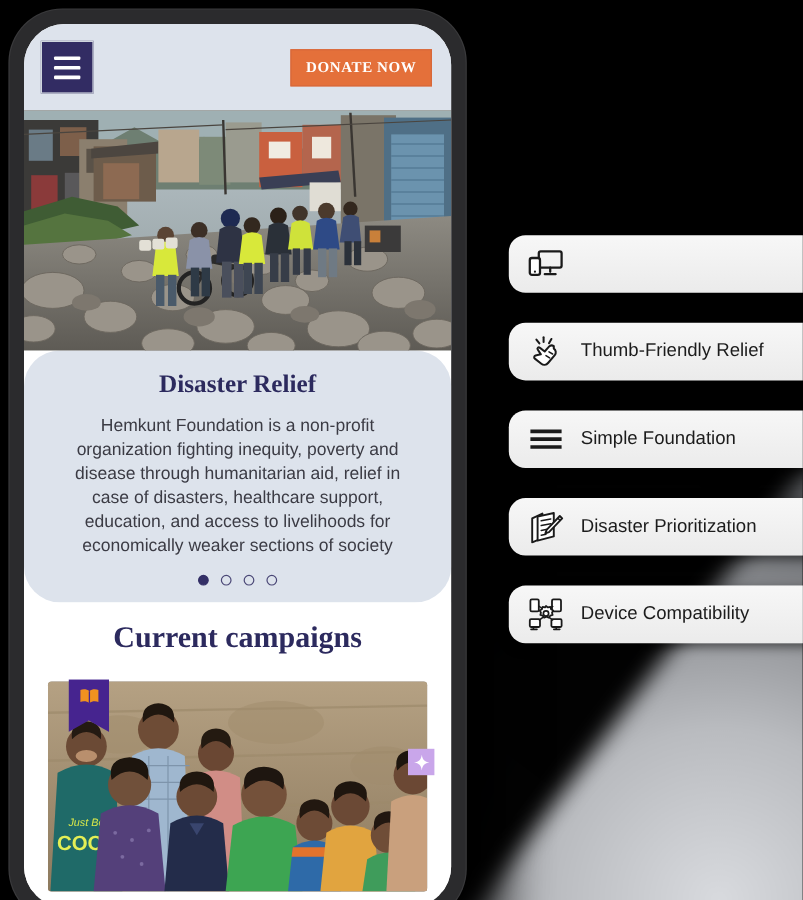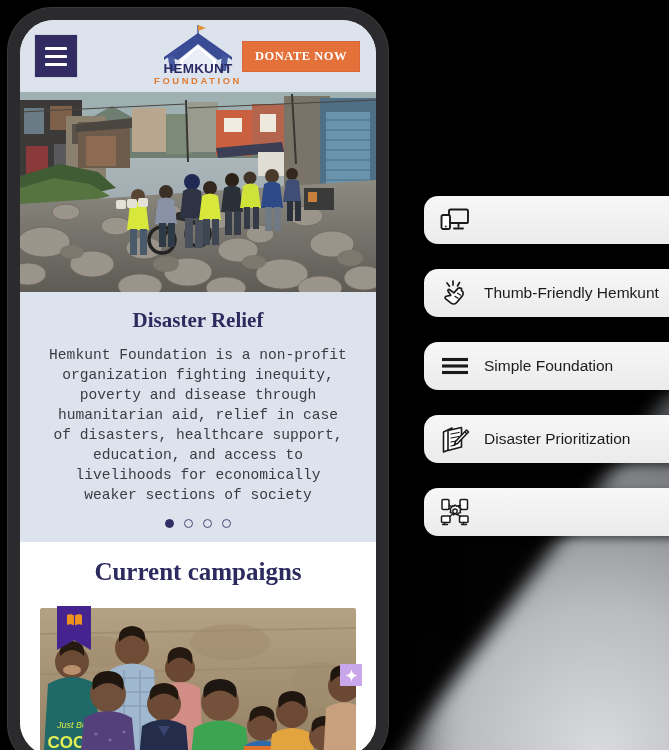--- a/index.html
+++ b/index.html
@@ -164,30 +164,31 @@
     overflow: hidden;
     background: #6d6a63;
   }
   .hero-photo svg { display:block; width:100%; height:100%; }
 
   
   .slide-caption {
     background: #dde3ec;
     padding: 16px 14px 14px;
     text-align: center;
+    border-radius: 30px;
   }
   .slide-title {
     font-family: "Liberation Serif", serif;
     font-weight: bold;
     font-size: 21px;
     color: #2c2a5e;
     margin: 0 0 9px;
   }
   .slide-text {
-    font-family: Liberation Mono, monospace;
+    font-family: Liberation Sans, sans-serif;
     font-size: 14.6px;
     line-height: 20px;
     color: #3b3b44;
     margin: 12px;
   }
   .dots {
     display: flex;
     justify-content: center;
     gap: 10px;
     margin-top: 14px;
@@ -298,43 +299,20 @@
   <div id="screen">
 
     <div class="site-header">
 
       <div class="hamburger-btn">
         <i></i>
         <i></i>
         <i></i>
       </div>
 
-      <div class="logo-wrap">
-        <svg class="logo-svg" viewBox="0 0 104 70">
-
-          <line x1="52" y1="2" x2="52" y2="14" stroke="#3a4a9e" stroke-width="1.4"></line>
-          <path d="M52 2 L60 5 L52 8 Z" fill="#e4923a"></path>
-
-          <path d="M52 11 L84 34 L78 36 L52 18 L26 36 L20 34 Z" fill="#4a5fae"></path>
-          <path d="M52 12 L80 34 L72 37 L52 21 L32 37 L24 34 Z" fill="#3b4c96"></path>
-
-          <path d="M22 34 L28 33 L30 48 L24 48 Z" fill="#47599f"></path>
-          <path d="M82 34 L76 33 L74 48 L80 48 Z" fill="#47599f"></path>
-
-          <path d="M52 22 L70 37 L70 48 L34 48 L34 37 Z" fill="#ffffff"></path>
-          <path d="M52 25 L67 38 L67 48 L37 48 L37 38 Z" fill="#e9edf6"></path>
-
-          <path d="M18 34 L52 10 L86 34 L86 37 L52 14 L18 37 Z" fill="#3b4c96"></path>
-
-          <text x="52" y="49.5" text-anchor="middle" font-family="Liberation Sans, sans-serif" font-size="13.5" font-weight="bold" fill="#2a2a63" letter-spacing="0.2">HEMKUNT</text>
-
-          <text x="52" y="60.5" text-anchor="middle" font-family="Liberation Sans, sans-serif" font-size="9.4" font-weight="bold" fill="#e07a32" letter-spacing="2.6">FOUNDATION</text>
-        </svg>
-        <div class="logo-tagline">RELIEF AID  ·  EDUCATION  ·  HEALTHCARE</div>
-      </div>
 
       <div class="donate-btn">DONATE NOW</div>
     </div>
 
     <div class="hero-photo">
       <svg viewBox="0 0 356 200" preserveAspectRatio="xMidYMid slice">
         <defs>
           <linearGradient id="skyg" x1="0" y1="0" x2="0" y2="1">
             <stop offset="0" stop-color="#b9c4c9"></stop>
               <stop offset="1" stop-color="#8e9a9c"></stop>
@@ -650,21 +628,21 @@
         </g>
         <path d="M21.5 11.5 c1.8 1.2 2.2 3.6 .8 5.4 l-5.6 6.6 c-1.4 1.6 -3.9 1.9 -5.6 .6
                  l-5.4 -4.2 c-1 -.8 -.6 -2.3 .6 -2.6 l4.4 -1 l-2.6 -4.1
                  c-.7 -1.1 .6 -2.3 1.6 -1.5 l4.2 3.2 l3.6 -4 c1 -1.1 2.8 -1.2 4 -.4 z" fill="#ffffff" stroke="#1a1a1a" stroke-width="1.7" stroke-linejoin="round"></path>
         <g stroke="#1a1a1a" stroke-width="1.3" fill="none" stroke-linecap="round">
           <line x1="17.5" y1="14.2" x2="20.5" y2="16"></line>
           <line x1="15" y1="17.4" x2="18" y2="19.2"></line>
         </g>
       </svg>
     </span>
-    <span class="feature-label">Thumb-Friendly Hemkunt</span>
+    <span class="feature-label">Thumb-Friendly Relief</span>
   </div>
 
   <div class="feature-card">
     <span class="feature-icon">
       <svg width="30" height="22" viewBox="0 0 30 22">
         <g stroke="#1a1a1a" stroke-width="3.1" stroke-linecap="butt">
           <line x1="2" y1="4.5" x2="28" y2="4.5"></line>
           <line x1="2" y1="11" x2="28" y2="11"></line>
           <line x1="2" y1="17.5" x2="28" y2="17.5"></line>
         </g>
@@ -707,15 +685,16 @@
             <line x1="21" y1="19" x2="17" y2="16"></line>
         </g>
         <g transform="translate(15,13.2)">
           <path d="M0 -6.2 l1.6 1.2 l2 -.5 l.6 2 l1.8 1 l-1 1.8 l.5 2 l-2 .6
                    l-1.2 1.6 l-1.9 -.8 l-1.9 .8 l-1.2 -1.6 l-2 -.6 l.5 -2
                    l-1 -1.8 l1.8 -1 l.6 -2 l2 .5 z" fill="#fff" stroke="#1a1a1a" stroke-width="1.5" stroke-linejoin="round"></path>
           <circle cx="0" cy="0" r="2.2" fill="#fff" stroke="#1a1a1a" stroke-width="1.4"></circle>
         </g>
       </svg>
     </span>
+    <span class="feature-label">Device Compatibility</span>
   </div>
 
 </div>
 
 </body></html>

